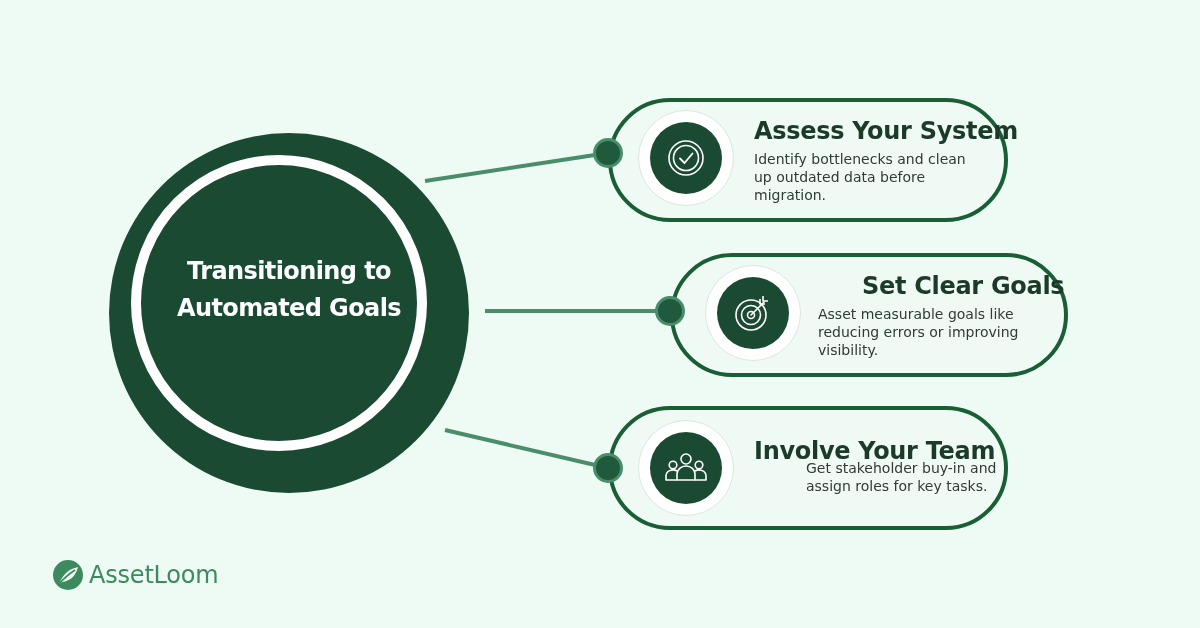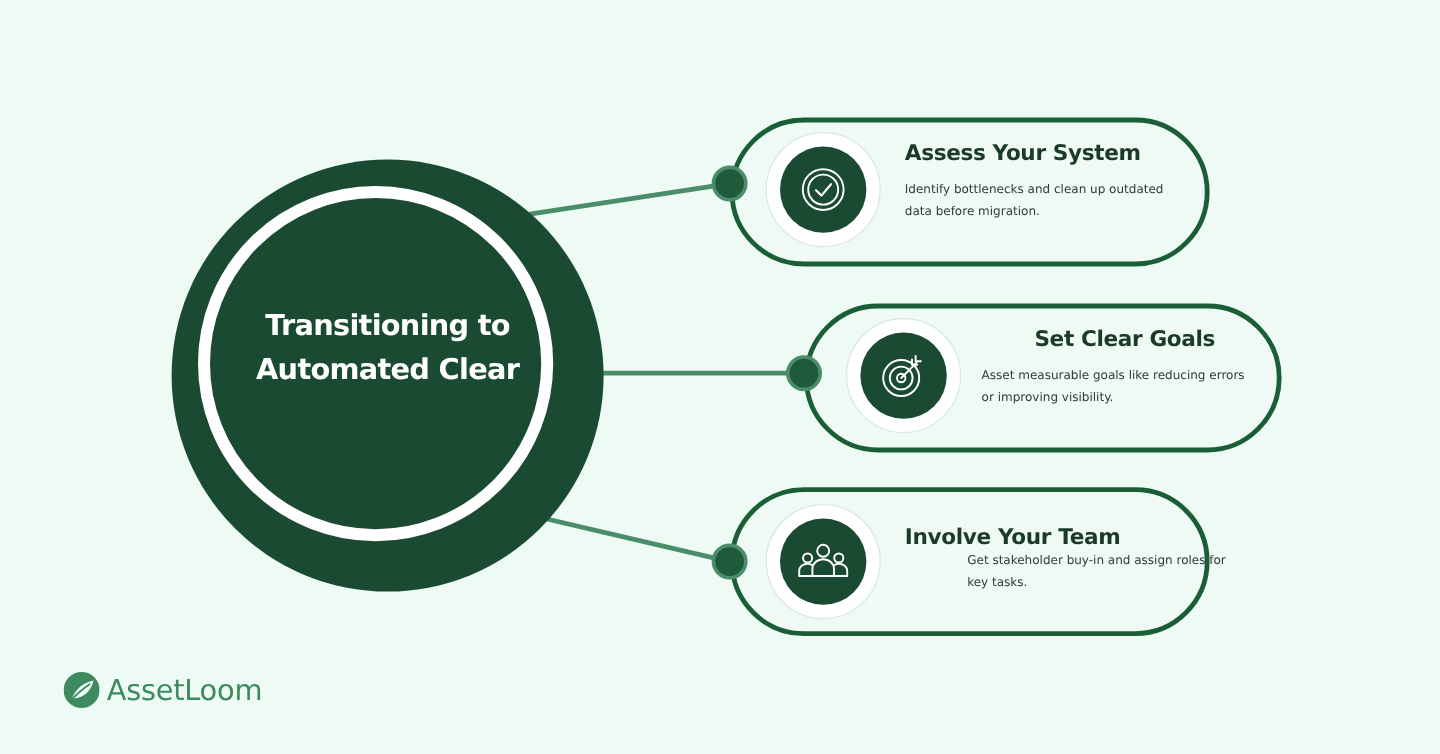--- a/index.html
+++ b/index.html
@@ -3,21 +3,21 @@
 <meta charset="utf-8">
 <style>
   html, body { margin: 0; padding: 0; }
   body {
     width: 1200px; height: 628px; position: relative; overflow: hidden;
     background: #eefbf4;
     font-family: "DejaVu Sans", sans-serif;
   }
   .connectors { position: absolute; left: 0; top: 0; width: 1200px; height: 628px; }
   .hub {
-    position: absolute; left: 143px; top: 133px; width: 360px; height: 360px;
+    position: absolute; left: 109px; top: 133px; width: 360px; height: 360px;
     border-radius: 50%; background: #1b4a32;
   }
   .hub-ring {
     position: absolute; left: 22px; top: 22px; width: 296px; height: 296px;
     border-radius: 50%; border: 10px solid #ffffff; box-sizing: border-box;
   }
   .hub-title {
     position: absolute; left: 40px; top: 120px; width: 280px;
     text-align: center; color: #ffffff;
     font-family: "DejaVu Sans", sans-serif; font-weight: bold;
@@ -31,25 +31,25 @@
     position: absolute; width: 96px; height: 96px; border-radius: 50%;
     background: #ffffff; border: 1px solid #d9e8df; box-sizing: border-box;
   }
   .icon-core {
     position: absolute; left: 11px; top: 11px; width: 72px; height: 72px;
     border-radius: 50%; background: #1b4a32;
     display: flex; align-items: center; justify-content: center;
   }
   .card-title {
     position: absolute; font-family: "DejaVu Sans", sans-serif; font-weight: bold;
-    font-size: 18px; color: #1c3a2a; white-space: nowrap; letter-spacing: -0.3px;
+    font-size: 24px; color: #1c3a2a; white-space: nowrap; letter-spacing: -0.3px;
   }
   .card-body {
     position: absolute; font-family: "DejaVu Sans", sans-serif;
-    font-size: 10px; line-height: 18px; color: #2f3b35; width: 230px;
+    font-size: 14px; line-height: 18px; color: #2f3b35; width: 230px;
   }
   .node {
     position: absolute; width: 30px; height: 30px; border-radius: 50%;
     background: #1f5a3c; border: 3px solid #4a8d6a; box-sizing: border-box;
   }
   .logo { position: absolute; left: 53px; top: 560px; display: flex; align-items: center; }
   .logo-mark { width: 30px; height: 30px; }
   .logo-text {
     margin-left: 6px; font-family: "DejaVu Sans", sans-serif;
     font-size: 24px; color: #3d8a5f; letter-spacing: -0.2px;
@@ -61,21 +61,21 @@
 <svg class="connectors" viewBox="0 0 1200 628">
   <line x1="425" y1="181" x2="608" y2="153" stroke="#4a8d6a" stroke-width="4"></line>
   <line x1="485" y1="311" x2="670" y2="311" stroke="#4a8d6a" stroke-width="4"></line>
   <line x1="445" y1="430" x2="608" y2="468" stroke="#4a8d6a" stroke-width="4"></line>
 </svg>
 
 <div class="hub">
   <div class="hub-ring"></div>
   <div class="hub-title">
     <div>Transitioning to</div>
-    <div>Automated Clear</div>
+    <div>Automated Goals</div>
   </div>
 </div>
 
 <div class="card" style="left:608px; top:98px;"></div>
 <div class="icon-wrap" style="left:638px; top:110px;">
   <div class="icon-core">
     <svg width="40" height="40" viewBox="0 0 40 40">
       <circle cx="20" cy="20" r="17" fill="none" stroke="#ffffff" stroke-width="1.6"></circle>
       <circle cx="20" cy="20" r="12.5" fill="none" stroke="#ffffff" stroke-width="1.6"></circle>
       <polyline points="14,20.5 18.5,25 26.5,15.5" fill="none" stroke="#ffffff" stroke-width="1.8" stroke-linecap="round" stroke-linejoin="round"></polyline>

